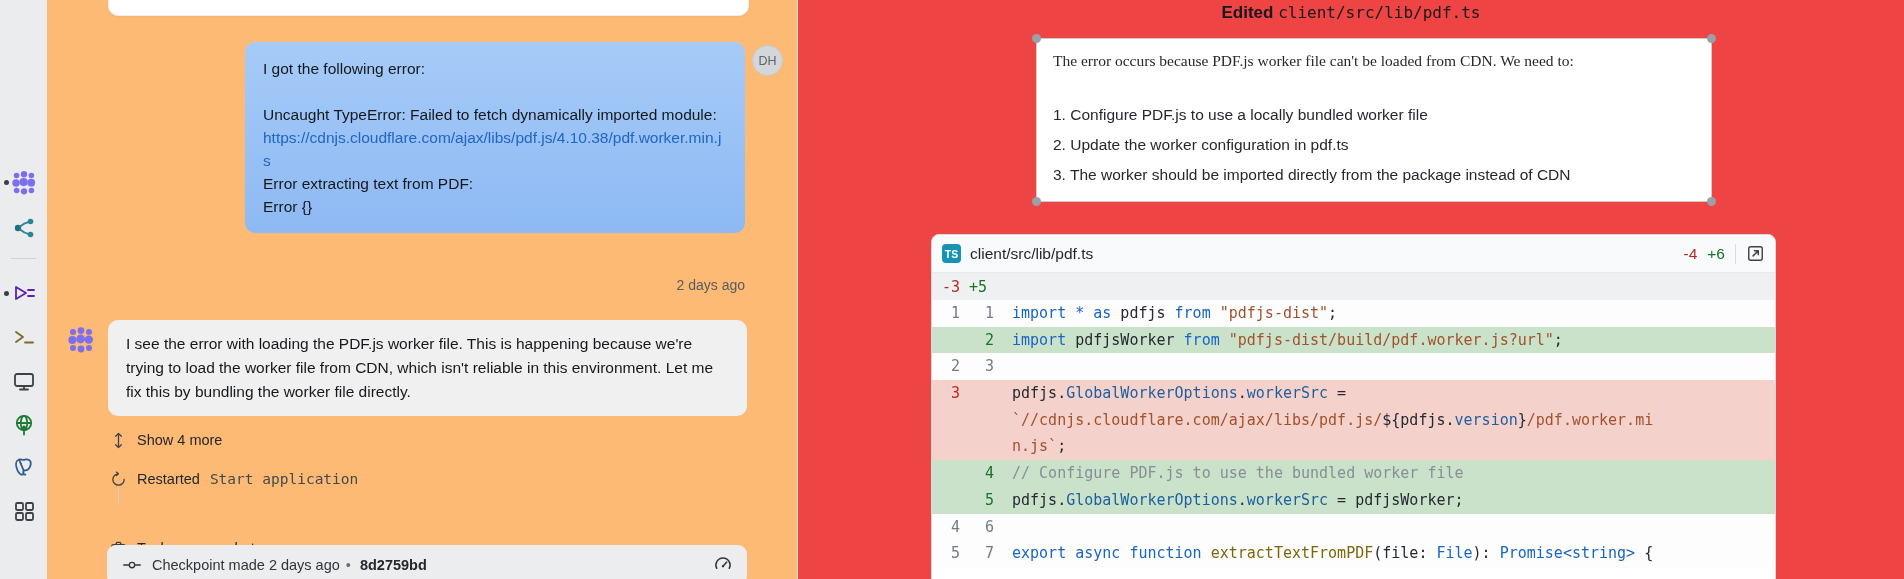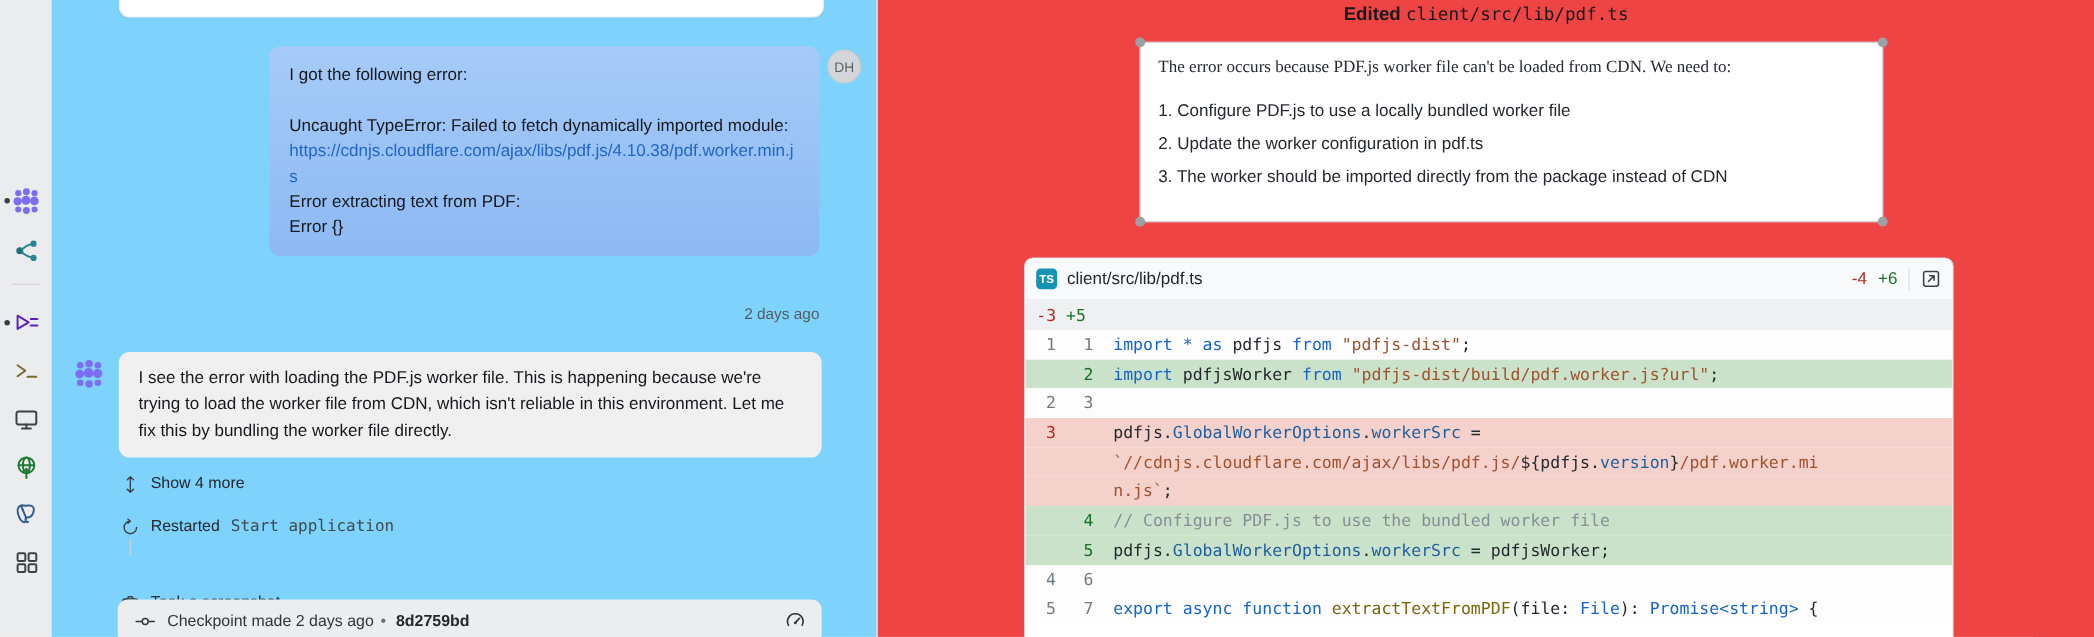--- a/index.html
+++ b/index.html
@@ -8,21 +8,21 @@
   .mono{font-family:"DejaVu Sans Mono","Liberation Mono",monospace;}
 
   
   #rail{position:absolute;left:0;top:0;width:47px;height:579px;background:#ebeced;border-right:1px solid #e2e3e5;}
   .rail-item{position:absolute;left:10px;width:27px;height:27px;display:flex;align-items:center;justify-content:center;}
   .rail-item svg{display:block;}
   .rail-divider{position:absolute;left:11px;width:25px;height:1px;background:#cfd1d4;}
   .rail-dot{position:absolute;left:4px;width:5px;height:5px;border-radius:50%;background:#3b3f45;}
 
   
-  #chat{position:absolute;left:47px;top:0;width:750px;height:579px;background:#7dd3fc;}
+  #chat{position:absolute;left:47px;top:0;width:750px;height:579px;background:#fdba74;}
   #panel-divider{position:absolute;left:797px;top:0;width:1px;height:579px;background:#e5e6e8;}
 
   #prev-card{position:absolute;left:61px;top:-12px;width:639px;height:26px;background:#ffffff;
              border:1px solid #ededee;border-radius:10px;box-shadow:0 1px 2px rgba(0,0,0,0.04);}
 
   #user-bubble{position:absolute;left:198px;top:42px;width:464px;padding:15px 18px;
                background:linear-gradient(180deg,#a6cbf8 0%,#8db9f3 100%);
                border-radius:10px;font-size:15.5px;line-height:23px;color:#15181c;}
   #user-bubble .blank{height:23px;}
   #user-bubble a{color:#2265c4;text-decoration:none;word-break:break-all;}
@@ -55,21 +55,21 @@
   #editor-title .t-prefix{font-weight:700;}
   #editor-title .t-file{font-family:"DejaVu Sans Mono","Liberation Mono",monospace;font-size:16px;}
 
   #note-box{position:absolute;left:238px;top:38px;width:676px;height:164px;background:#ffffff;
             border:1.5px solid #c9cdd2;box-sizing:border-box;padding:13px 16px;}
   #note-box .handle{position:absolute;width:9px;height:9px;border-radius:50%;background:#9aa0a6;}
   #note-box .h-tl{left:-5px;top:-5px;} #note-box .h-tr{right:-5px;top:-5px;}
   #note-box .h-bl{left:-5px;bottom:-5px;} #note-box .h-br{right:-5px;bottom:-5px;}
   #note-intro{font-size:15.5px;color:#24292f;font-family:Liberation Serif, serif;}
   .note-item{font-size:15.5px;color:#24292f;margin-top:12px;}
-  .note-item:first-of-type{margin-top:22px;}
+  .note-item:first-of-type{margin-top:36px;}
 
   #diff-card{position:absolute;left:133px;top:234px;width:845px;height:360px;background:#ffffff;
              border:1px solid #d6dade;border-radius:8px 8px 0 0;box-sizing:border-box;overflow:hidden;}
   #diff-header{height:37px;display:flex;align-items:center;padding:0 10px;background:#f9fafb;border-bottom:1px solid #e7eaec;}
   #ts-badge{width:19px;height:19px;border-radius:4px;background:#1592b4;color:#ffffff;font-size:10.5px;font-weight:700;
             display:flex;align-items:center;justify-content:center;}
   #diff-filename{font-size:15.5px;color:#1f2328;margin-left:9px;}
   #diff-stats{margin-left:auto;display:flex;align-items:center;font-size:15.5px;}
   .stat-del{color:#b52a20;} .stat-add{color:#187327;margin-left:10px;}
   #stats-divider{width:1px;height:20px;background:#d8dbdf;margin:0 10px;}

